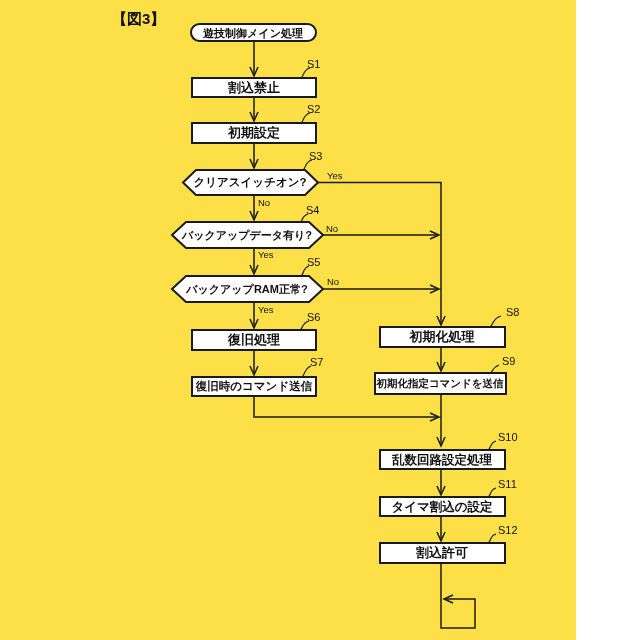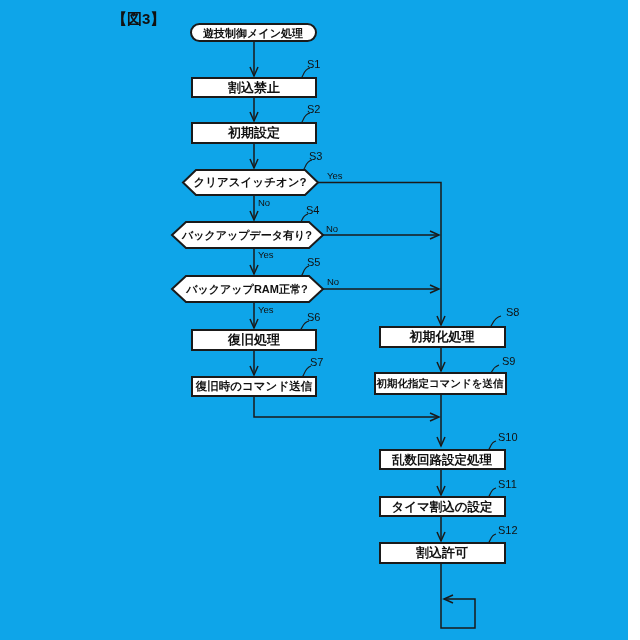--- a/index.html
+++ b/index.html
@@ -1,16 +1,16 @@
 <!DOCTYPE html>
 <html><head>
 <meta charset="utf-8">
 <style>
   html,body{margin:0;padding:0;background:#ffffff;}
-  .page{position:relative;width:628px;height:640px;background:#0ea5e9;overflow:hidden;}
+  .page{position:relative;width:576px;height:640px;background:#fde047;overflow:hidden;}
   svg text{font-family:"Liberation Sans","DejaVu Sans",sans-serif;fill:#111;}
   .shape{fill:#ffffff;stroke:#1a1a1a;stroke-width:2;}
   .line{fill:none;stroke:#1a1a1a;stroke-width:1.5;}
   .leader{fill:none;stroke:#1a1a1a;stroke-width:1.2;}
   .nlabel{font-weight:bold;text-anchor:middle;}
   .t13{font-size:13px;}
   .t125{font-size:12.5px;}
   .t115{font-size:11.5px;}
   .t11{font-size:11px;}
   .t105{font-size:10.5px;}

